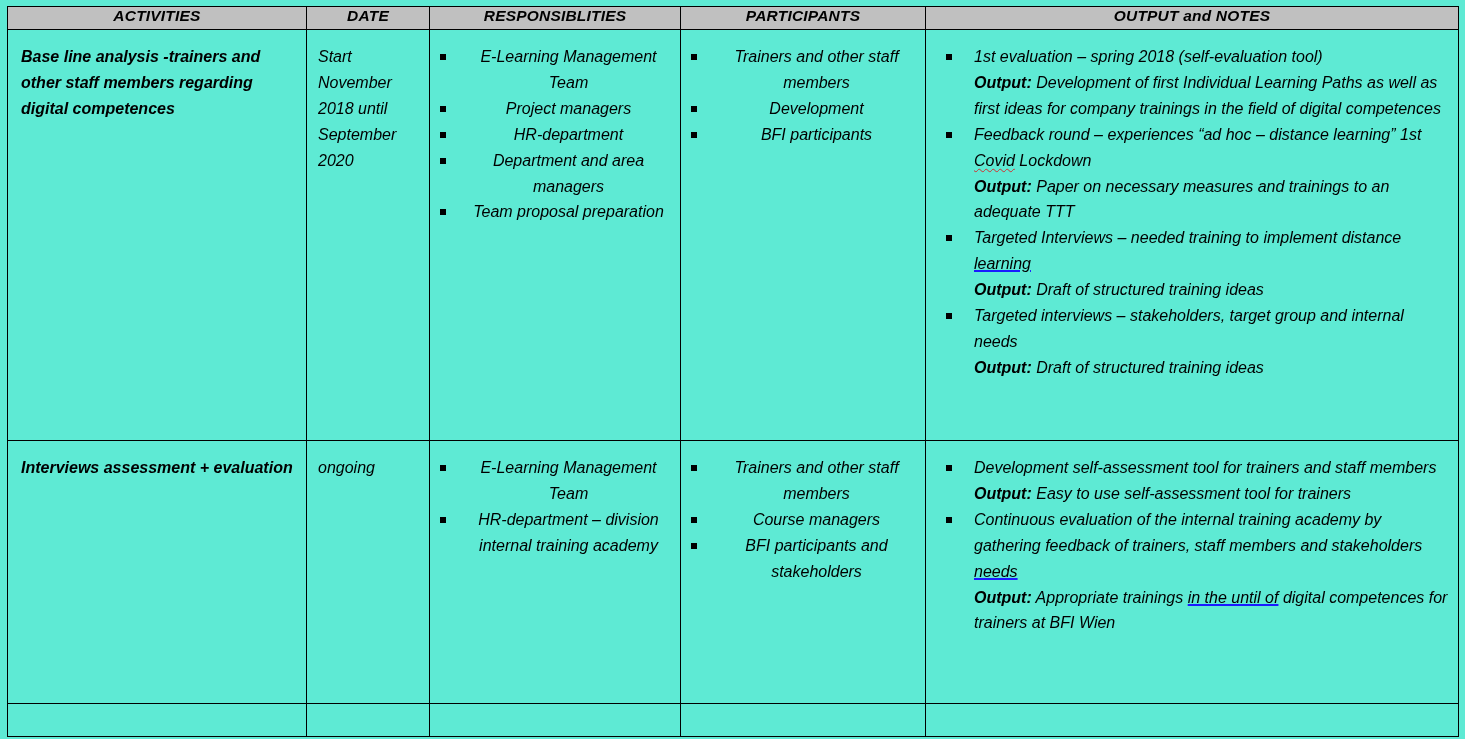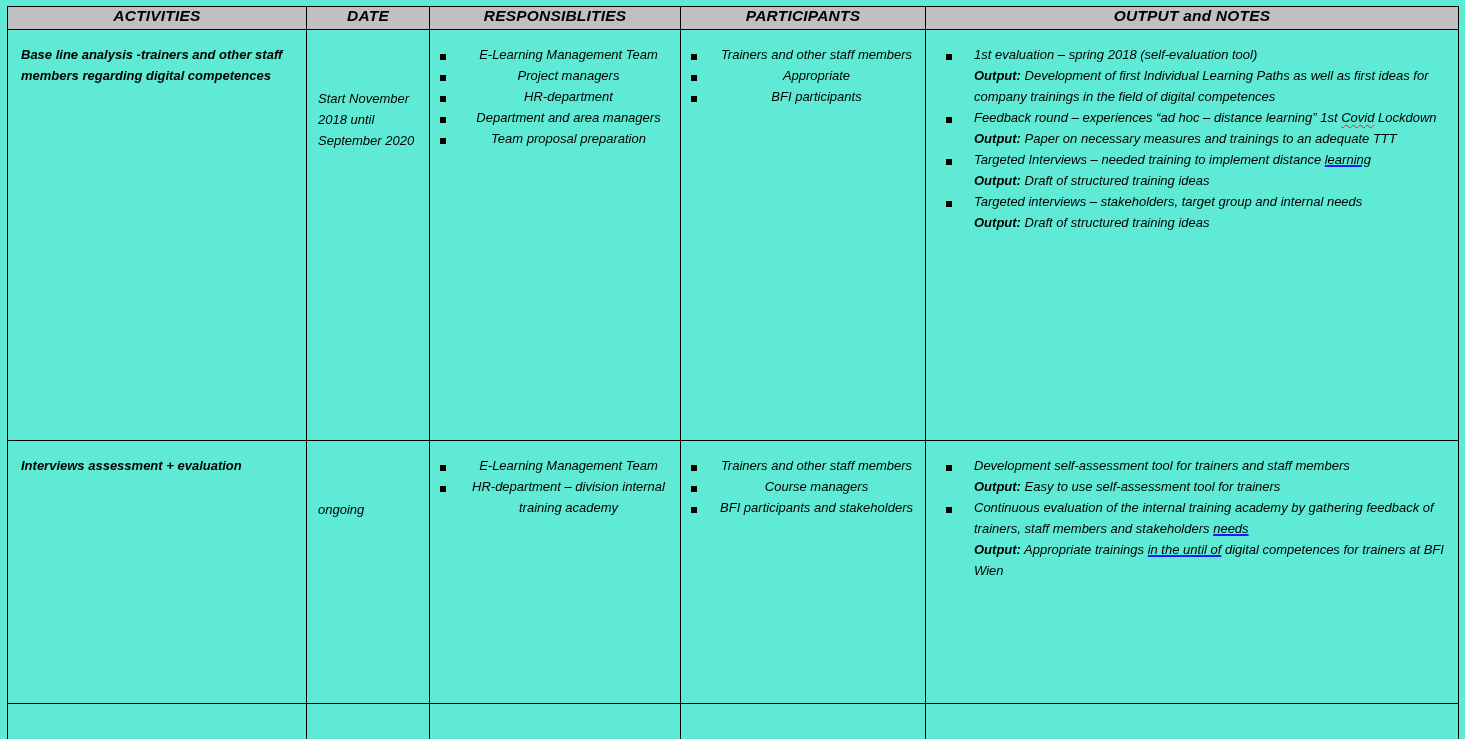--- a/index.html
+++ b/index.html
@@ -42,31 +42,30 @@
     color: #000;
   }
   col.c-act { width: 299px; }
   col.c-date { width: 123px; }
   col.c-resp { width: 251px; }
   col.c-part { width: 245px; }
   col.c-out { width: 533px; }
 
   td .cell {
     padding: 14px 12px 18px 12px;
-    font-size: 13px;
+    font-size: 16px;
     line-height: 1.62;
   }
   td.activities .cell {
     font-weight: bold;
     padding-left: 13px;
     padding-right: 6px;
   }
   td.date .cell {
     padding-left: 11px;
-    margin-top: 44px;
   }
   ul.bullets {
     list-style: none;
     margin: 0;
     padding: 0;
   }
   ul.bullets > li {
     position: relative;
     padding-left: 35px;
     margin-bottom: 0px;
@@ -154,21 +153,21 @@
               <li>HR-department</li>
               <li>Department and area managers</li>
               <li>Team proposal preparation</li>
             </ul>
           </div>
         </td>
         <td class="participants">
           <div class="cell">
             <ul class="bullets">
               <li>Trainers and other staff members</li>
-              <li>Appropriate</li>
+              <li>Development</li>
               <li>BFI participants</li>
             </ul>
           </div>
         </td>
         <td class="output">
           <div class="cell">
             <ul class="bullets">
               <li>
                 <span>1st evaluation – spring 2018 (self-evaluation tool)</span><br>
                 <span class="out-label">Output:</span>

